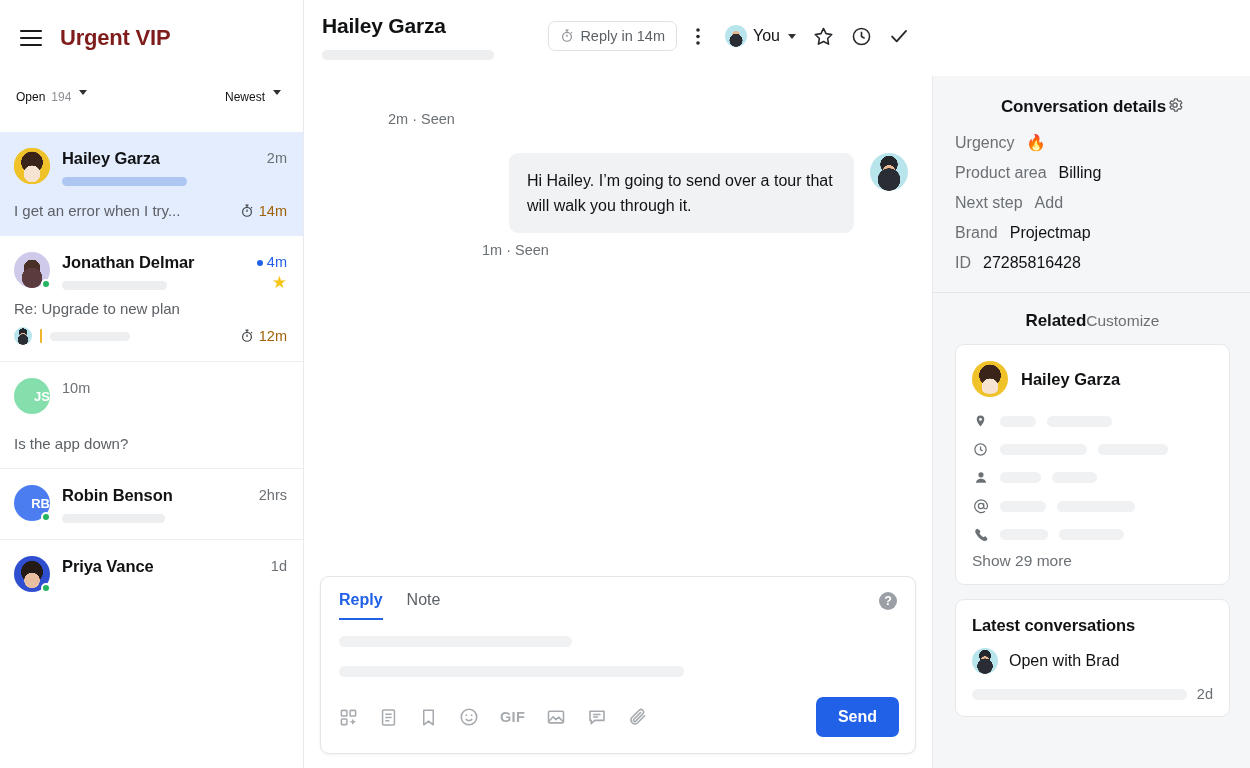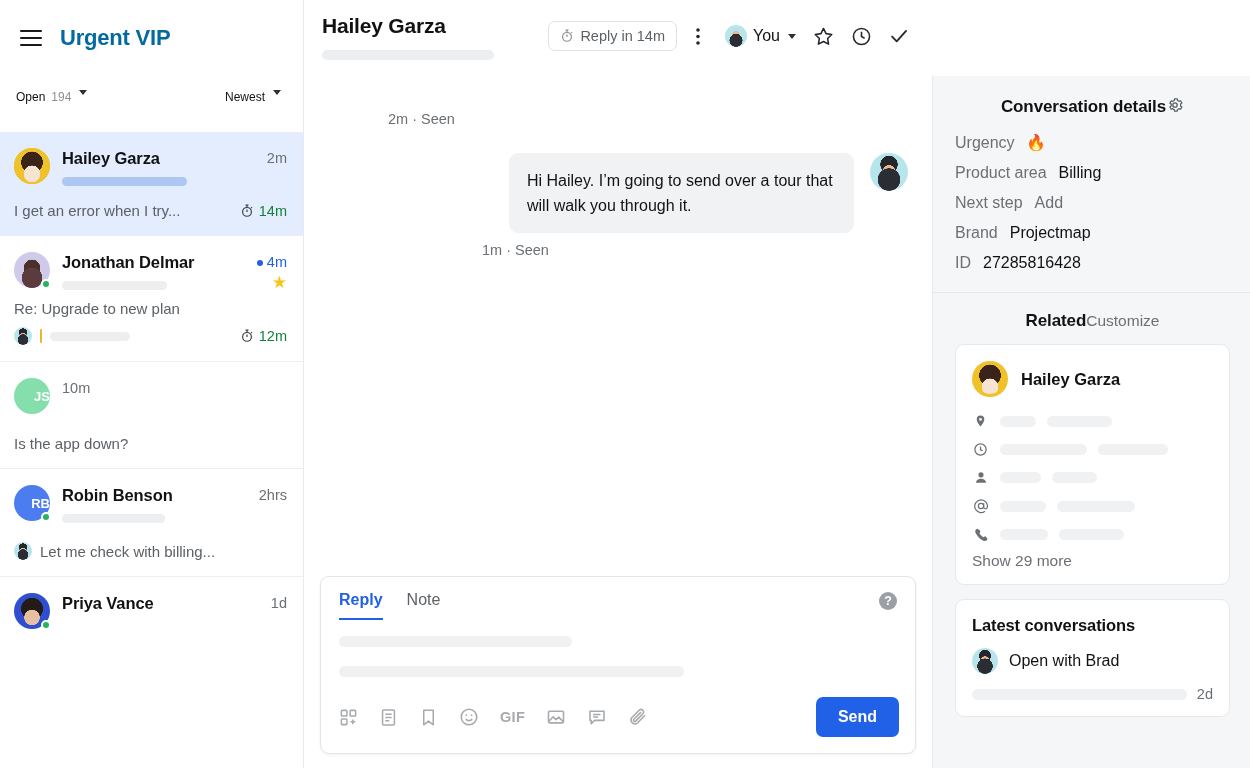--- a/index.html
+++ b/index.html
@@ -11,21 +11,21 @@
     -webkit-font-smoothing: antialiased;
   }
   .app { display: flex; width: 1250px; height: 768px; position: relative; background:#fff; }
 
   
   .sidebar { width: 304px; height: 768px; background:#ffffff; border-right:1px solid #e8eaed;
              display:flex; flex-direction:column; flex:none; }
   .sb-head { height: 76px; display:flex; align-items:center; padding: 0 20px; gap:18px; }
   .hamburger { width:22px; height:16px; display:flex; flex-direction:column; justify-content:space-between; cursor:pointer; }
   .hamburger i { display:block; height:2px; background:#1a1a1a; border-radius:2px; }
-  .sb-title { font-size:22px; font-weight:700; color:#0369a1; letter-spacing:-0.2px; }
+  .sb-title { font-size:22px; font-weight:700; color:#7f1d1d; letter-spacing:-0.2px; }
 
   .sb-filters { height:42px; display:flex; align-items:center; justify-content:space-between;
                 padding: 0 16px 0 10px; margin-bottom: 14px; }
   .filter { display:flex; align-items:flex-start; gap:6px; font-size:12px; color:#111214; cursor:pointer; padding:4px 6px; border-radius:5px;}
   .filter .count { color:#8c8f94; }
   .caret { width:0;height:0;border-left:4.5px solid transparent;border-right:4.5px solid transparent;
            border-top:5.5px solid #2f3033; margin-left:2px; }
 
   .conv-list { flex:1; overflow:hidden; }
   .conv { padding: 16px 16px 16px 14px; border-bottom:1px solid #eceef0; cursor:pointer; position:relative; }
@@ -40,21 +40,21 @@
   .conv-name { font-size:16.5px; font-weight:600; color:#111214; letter-spacing:-0.1px; line-height:19px; }
   .skel { height:9px; border-radius:5px; background:#eceef0; margin-top:9px; }
   .skel.blue { background:#adc6f2; }
   .conv-right { text-align:right; flex:none; padding-top:2px; display:flex; flex-direction:column; align-items:flex-end; gap:6px; }
   .t { font-size:14.5px; color:#6b7075; white-space:nowrap; }
   .t.unread { color:#2161e8; font-weight:500; }
   .bluedot { width:6px; height:6px; border-radius:50%; background:#2161e8; display:inline-block; margin-right:4px; vertical-align:middle; }
   .star { color:#f5c518; font-size:17px; line-height:14px; }
   .conv-snippet { display:flex; align-items:center; justify-content:space-between; margin-top:16px; gap:8px; }
   .snip { font-size:15px; color:#5c6166; white-space:nowrap; overflow:hidden; text-overflow:ellipsis; }
-  .sla { display:flex; align-items:center; gap:5px; font-size:14.5px; color:#15803d; white-space:nowrap; }
+  .sla { display:flex; align-items:center; gap:5px; font-size:14.5px; color:#a16207; white-space:nowrap; }
   .snip-row2 { display:flex; align-items:center; justify-content:space-between; margin-top:10px; gap:8px; }
   .mini-av { width:18px; height:18px; border-radius:50%; flex:none; background-size:cover; background-position:center top; }
   .ybar { width:2px; height:14px; background:#f0b429; border-radius:1px; }
   .snip-with-av { display:flex; align-items:center; gap:8px; flex:1; min-width:0; }
 
   
   .center { flex:1; height:768px; display:flex; flex-direction:column; background:#fff; position:relative; min-width:0; }
   .c-head { height:76px; display:flex; align-items:flex-start; padding:14px 16px 0 18px; gap:10px; flex:none; }
   .c-title-wrap { flex:1; min-width:0; }
   .c-title { font-size:21px; font-weight:700; color:#111214; letter-spacing:-0.2px; }
@@ -254,26 +254,20 @@
             <span class="dot"></span>
           </div>
           <div class="conv-mid">
             <div class="conv-name">Robin Benson</div>
             <div class="skel" style="width:103px"></div>
           </div>
           <div class="conv-right">
             <div class="t">2hrs</div>
           </div>
         </div>
-        <div class="conv-snippet" style="margin-top:19px">
-          <div class="snip-with-av">
-            <span class="mini-av ph-brad"></span>
-            <span class="snip">Let me check with billing...</span>
-          </div>
-        </div>
       </div>
 
       <div class="conv" style="border-bottom:none">
         <div class="conv-top">
           <div class="av">
             <span class="ph ph-priya"></span>
             <span class="dot"></span>
           </div>
           <div class="conv-mid">
             <div class="conv-name">Priya Vance</div>

